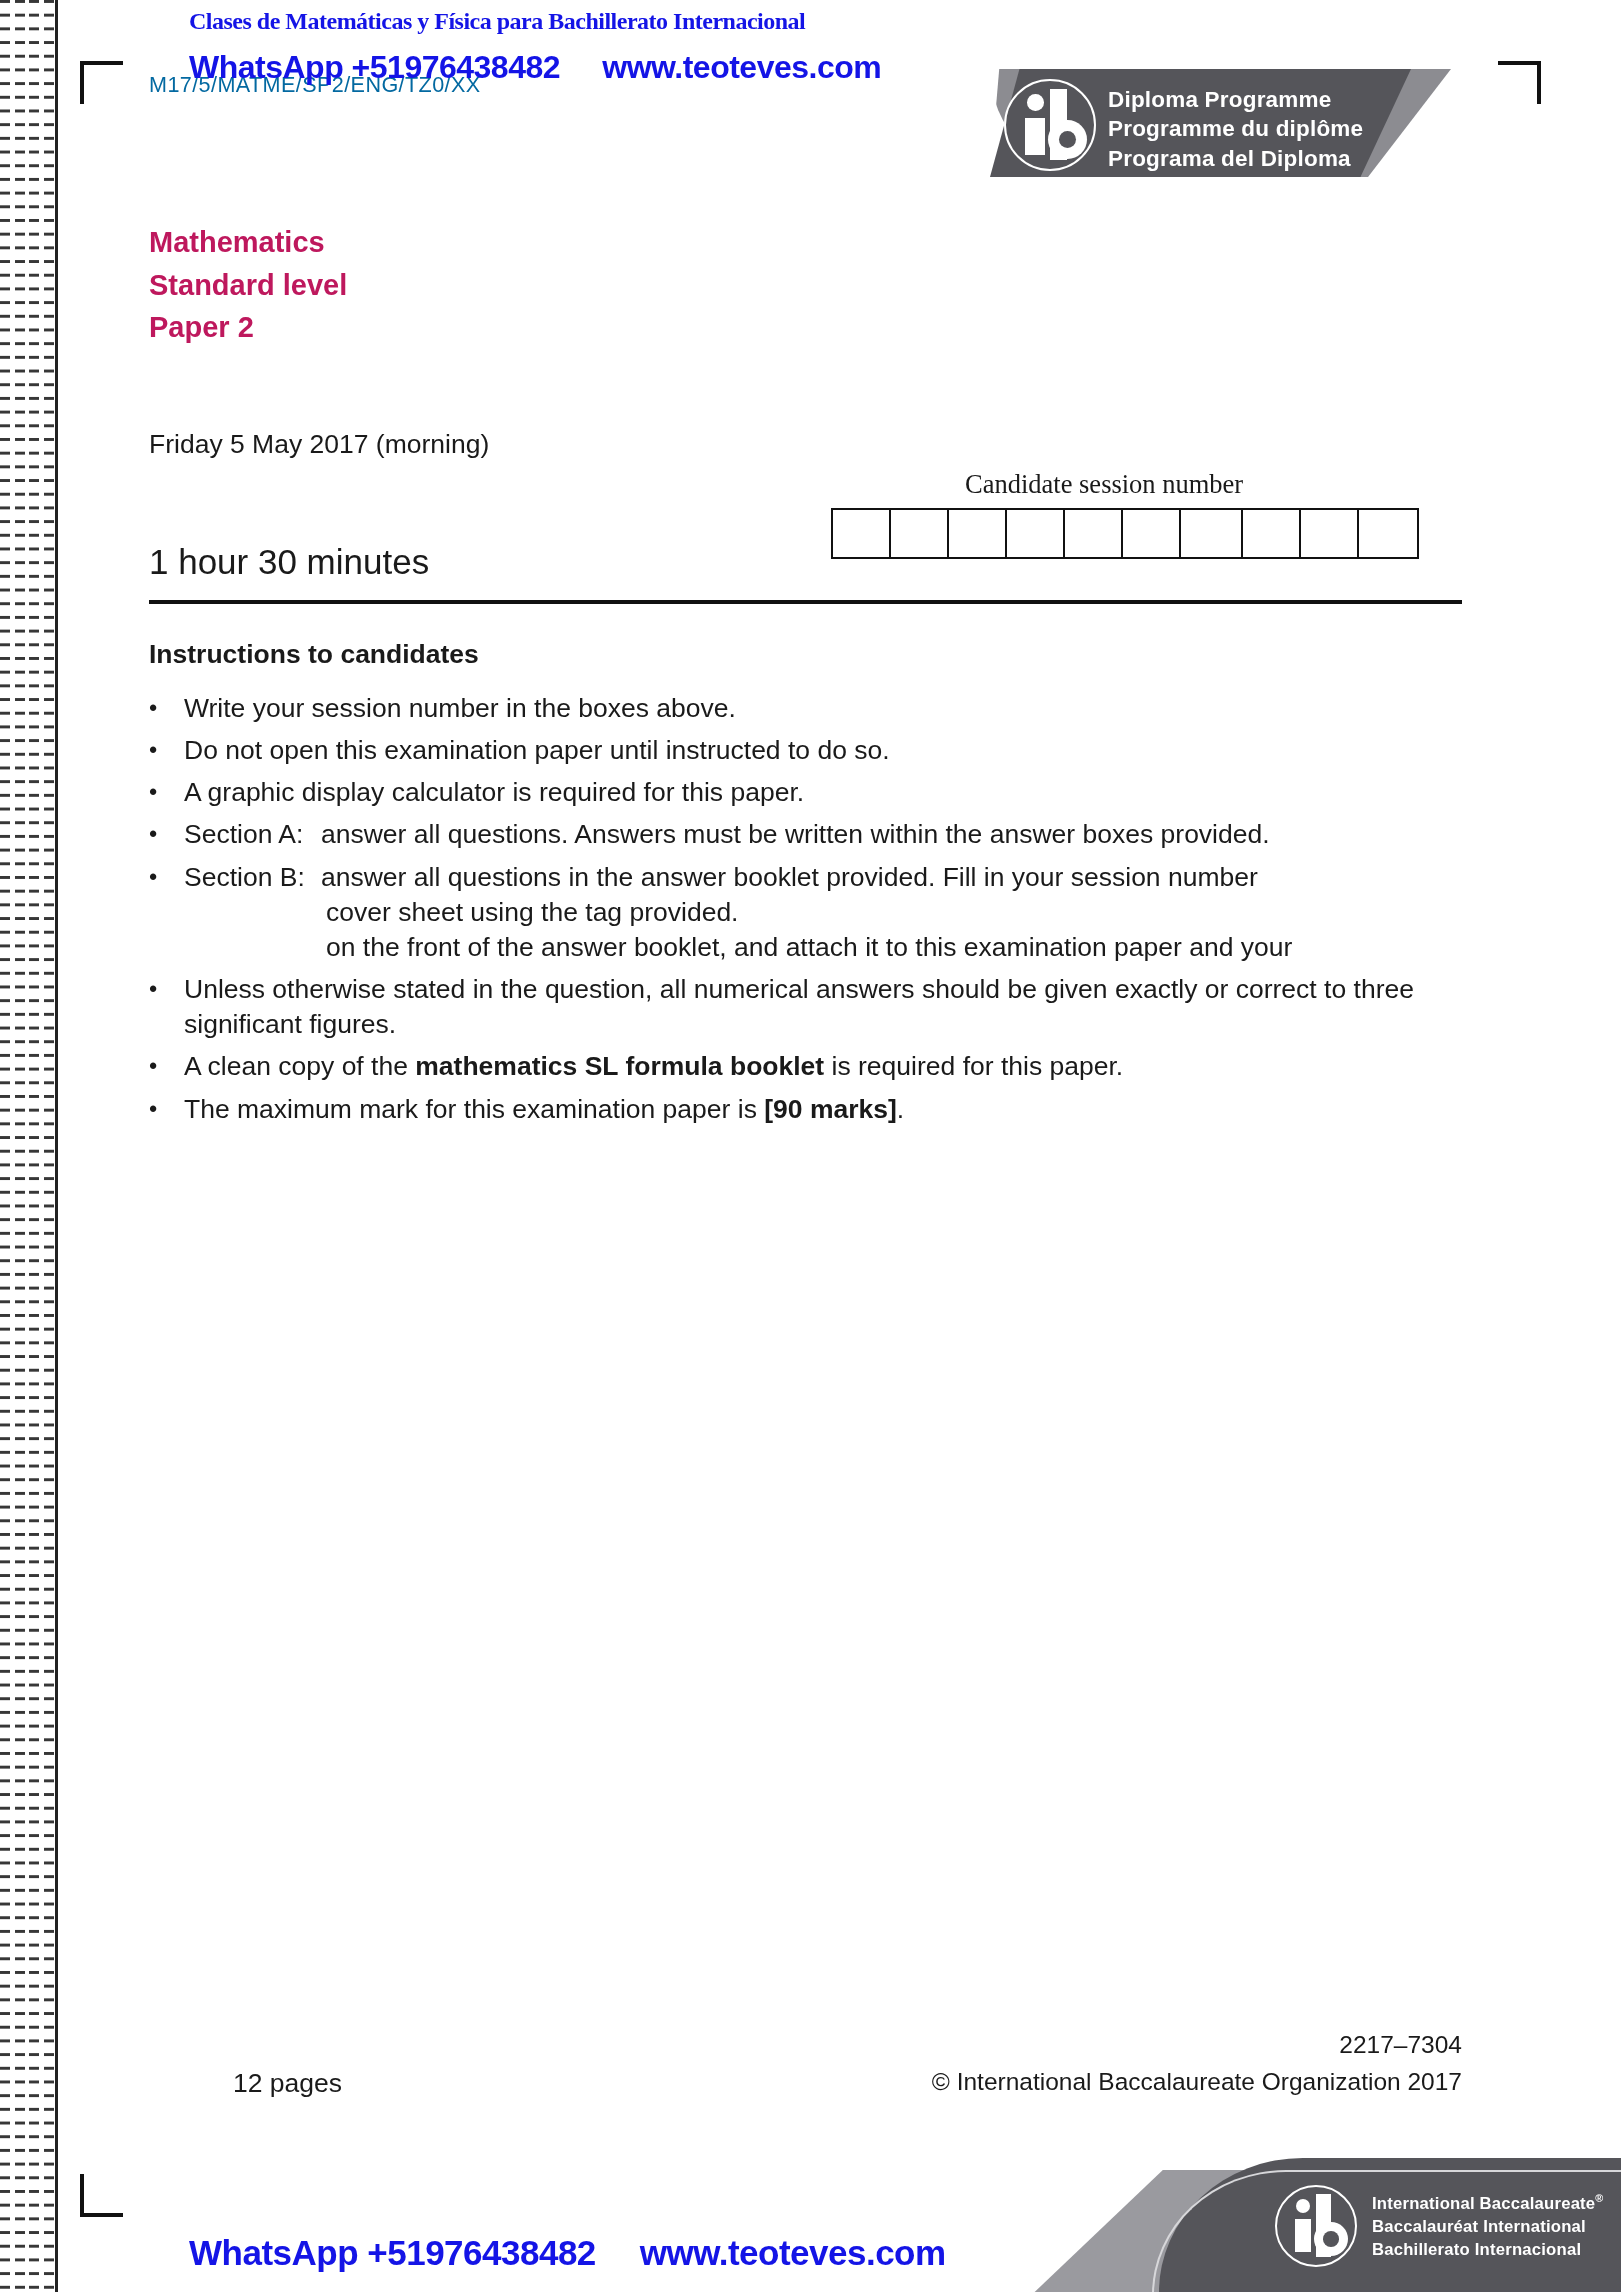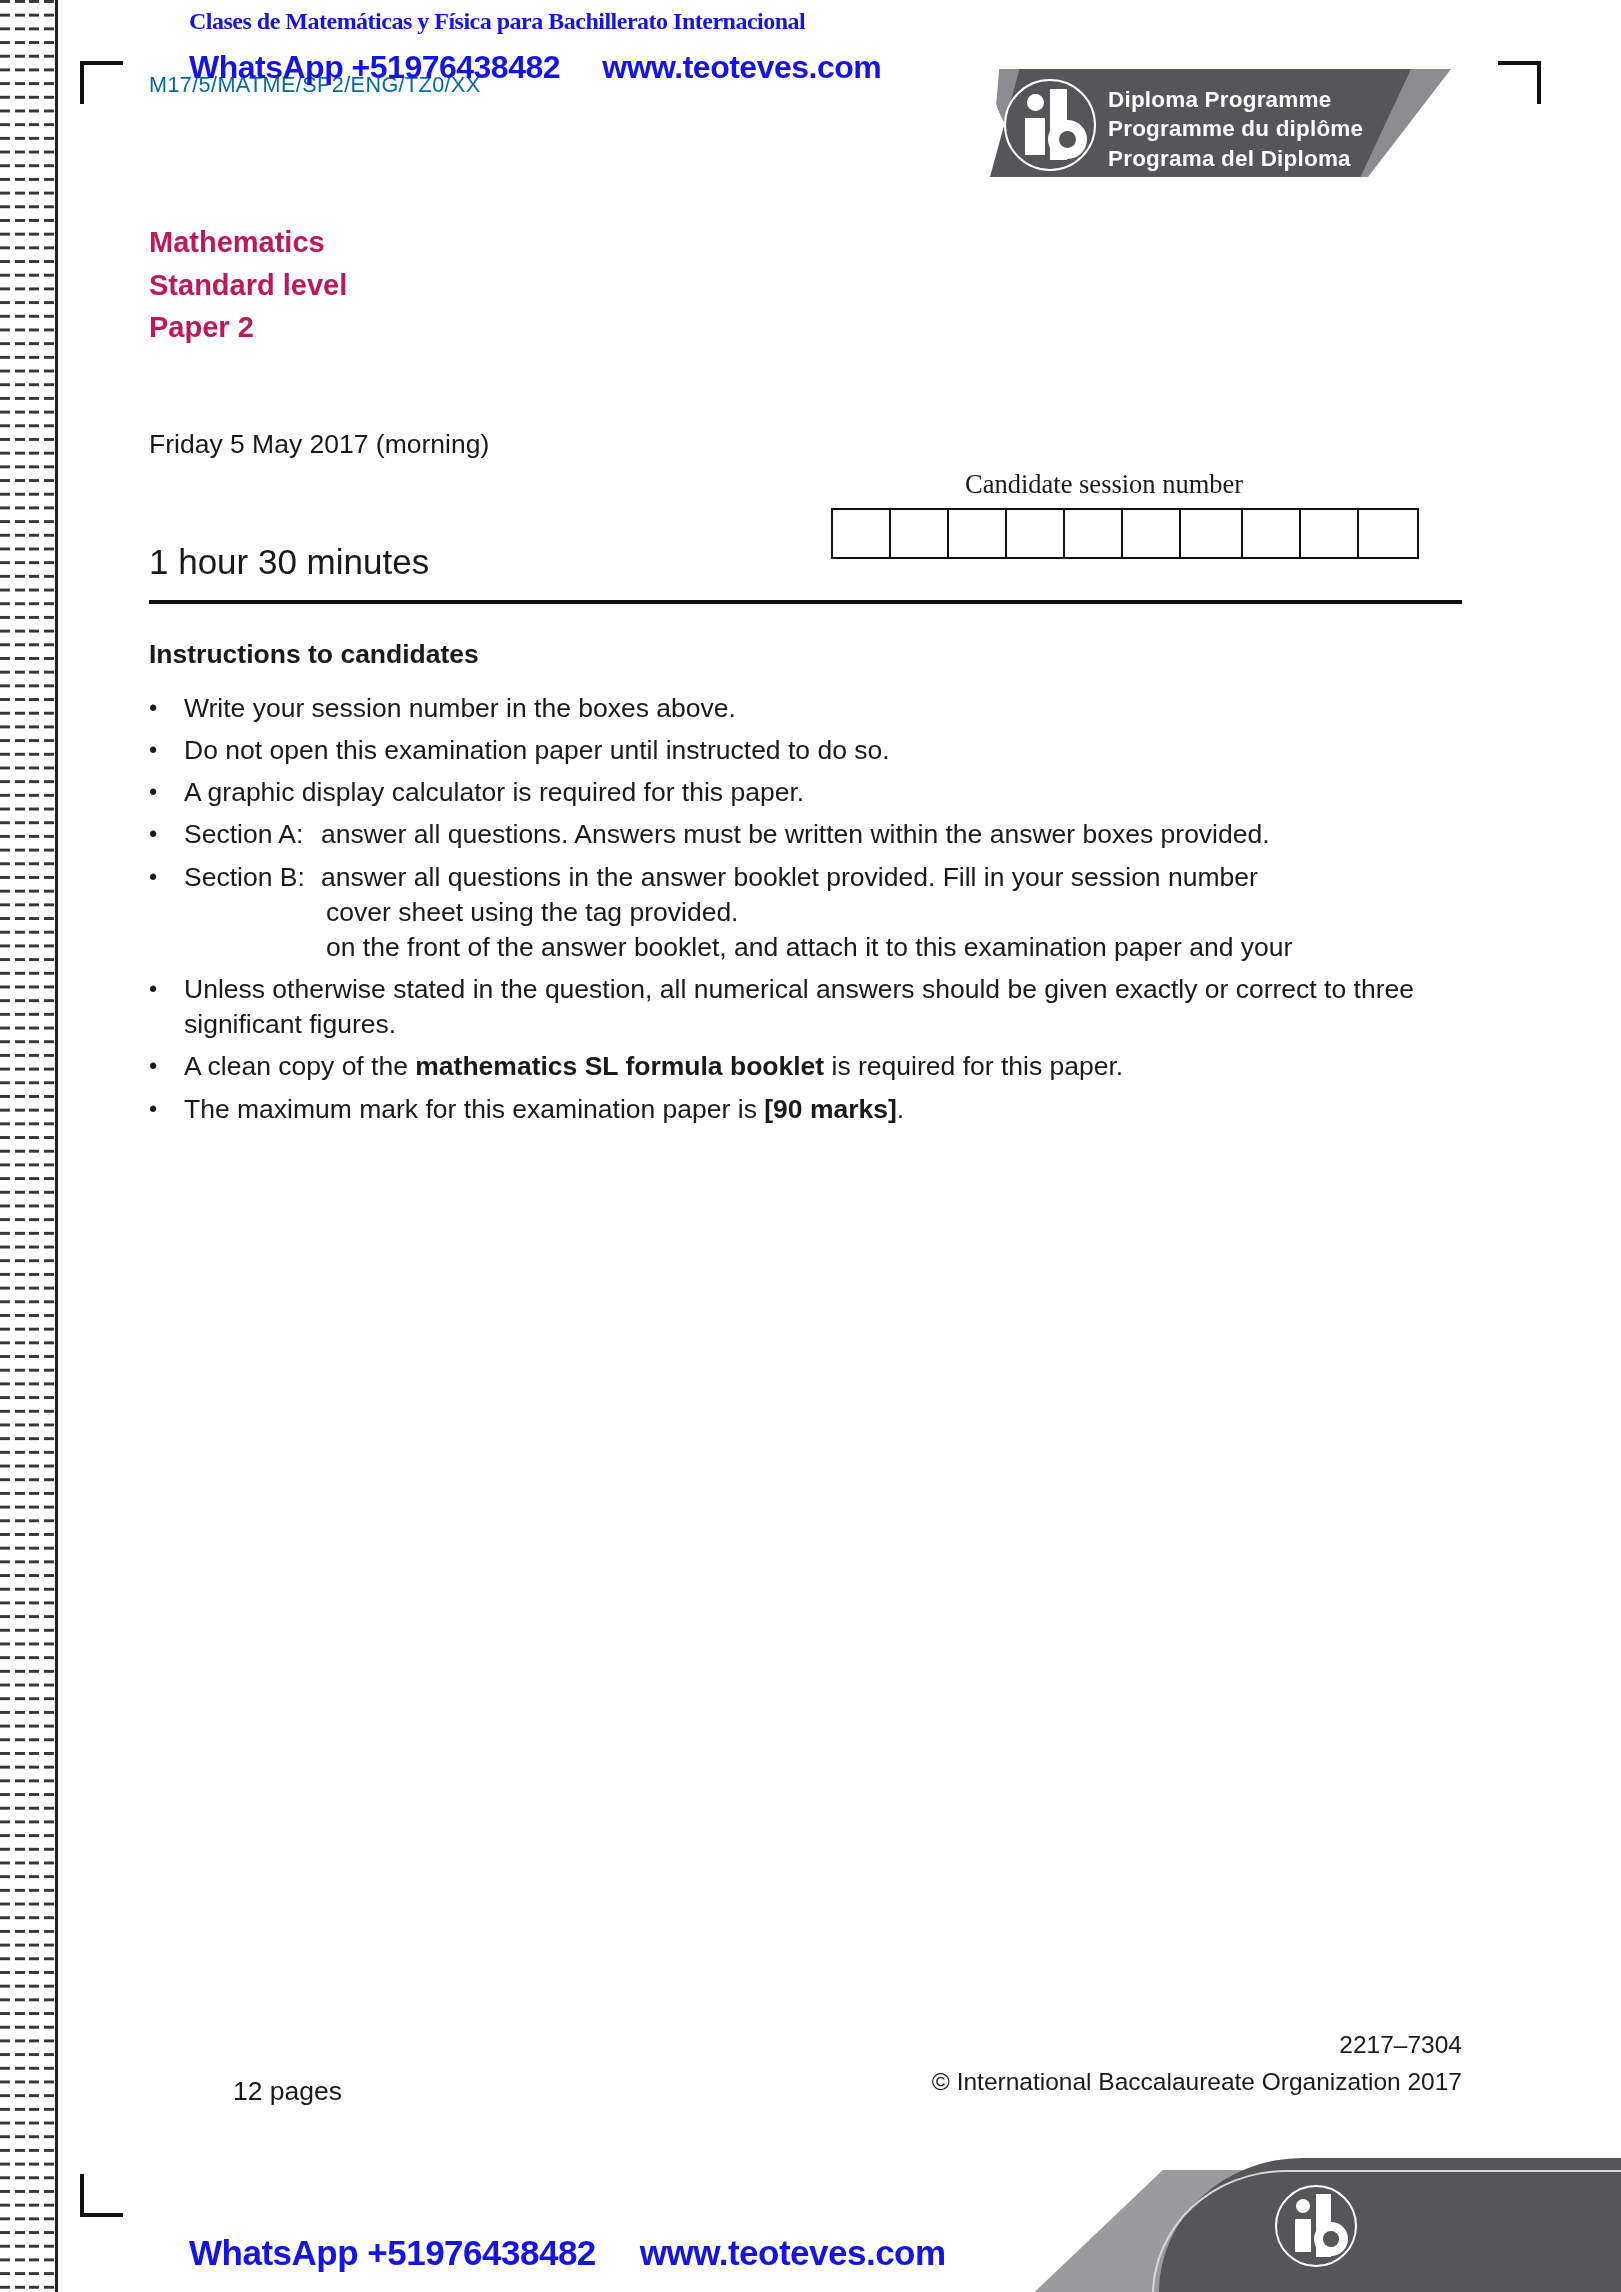--- a/index.html
+++ b/index.html
@@ -278,21 +278,20 @@
   }
   .sec-body { display: inline-block; vertical-align: top; width: calc(100% - 142px); }
   .sec-indent { padding-left: 142px; }
 
   
   .pages-count {
     position: absolute;
     left: 233px;
     top: 2068px;
     font-size: 26.5px;
-    margin-top: 8px;
   }
   .paper-ref {
     position: absolute;
     right: 159px;
     top: 2031px;
     font-size: 24.5px;
     text-align: right;
   }
   .copyright {
     position: absolute;
@@ -524,20 +523,25 @@
     <div class="ftr-light"></div>
     <div class="ftr-dark"></div>
     <div class="ftr-hair"></div>
     <div class="ib-footer-mark">
       <div class="ib-i"></div>
       <div class="ib-i-stem"></div>
       <div class="ib-b-stem"></div>
       <div class="ib-b-bowl"></div>
       <div class="ib-b-hole"></div>
     </div>
+    <div class="ib-footer-lines">
+      <div><span>International Baccalaureate</span><span class="sup-r">®</span></div>
+      <div>Baccalauréat International</div>
+      <div>Bachillerato Internacional</div>
+    </div>
   </div>
 
   <div class="wm wm-bottom">
     <span>WhatsApp +51976438482</span>
     <span class="wm-gap"></span>
     <span>www.teoteves.com</span>
   </div>
 
 </div>
 

